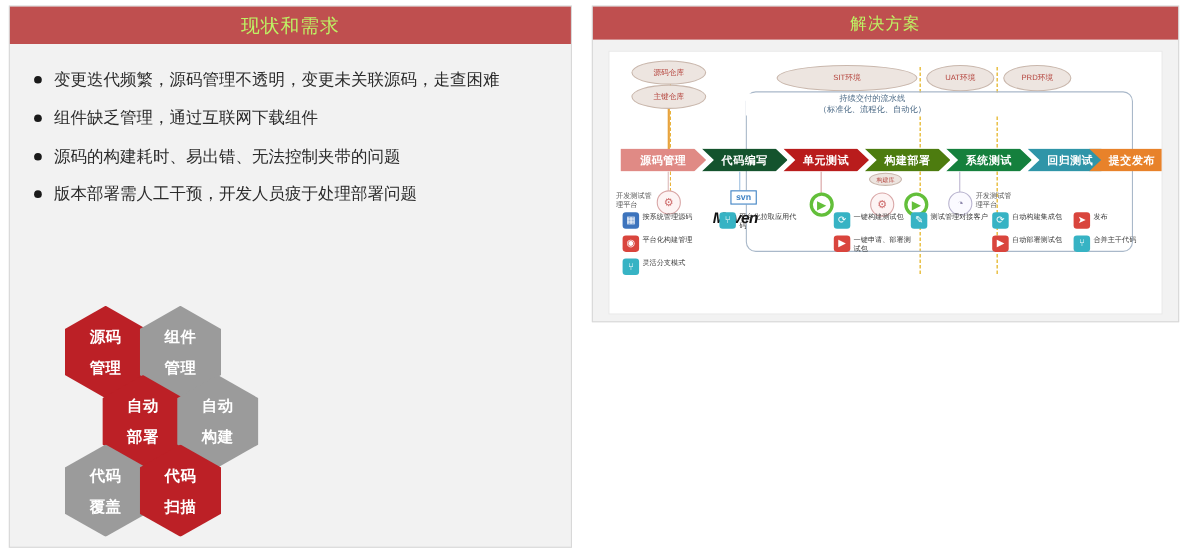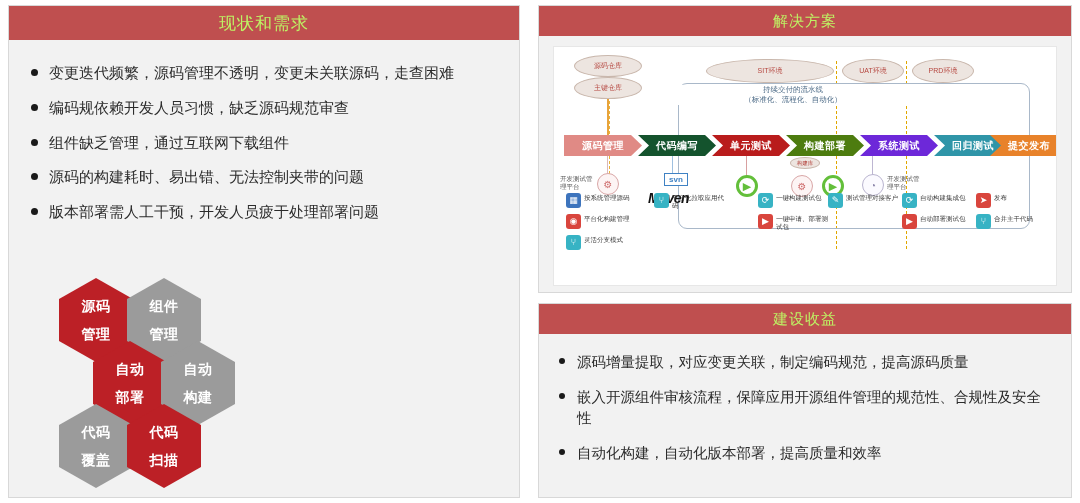--- a/index.html
+++ b/index.html
@@ -235,21 +235,20 @@
 <body>
 
 <div class="stage">
 
   <section class="panel" id="panel-status">
     <div class="panel-header">现状和需求</div>
     <div class="panel-body">
 
       <ul class="bullet-list">
         <li><span>变更迭代频繁，源码管理不透明，变更未关联源码，走查困难</span></li>
-        <li><span>编码规依赖开发人员习惯，缺乏源码规范审查</span></li>
         <li><span>组件缺乏管理，通过互联网下载组件</span></li>
         <li><span>源码的构建耗时、易出错、无法控制夹带的问题</span></li>
         <li><span>版本部署需人工干预，开发人员疲于处理部署问题</span></li>
       </ul>
 
       <div class="hex-wrap">
         <div class="hex red" style="left:30px;  top:0px;">
           <span>源码</span>
           <span>管理</span>
         </div>
@@ -301,21 +300,21 @@
         <div class="pipe-box"></div>
         <div class="pipe-box-title">
           <div>持续交付的流水线</div>
           <div>（标准化、流程化、自动化）</div>
         </div>
 
         <div class="chev first" style="left:10px;  top:88px; width:78px; background:#e08a85;">源码管理</div>
         <div class="chev" style="left:84px;  top:88px; width:78px; background:#14532d;">代码编写</div>
         <div class="chev" style="left:158px; top:88px; width:78px; background:#b91c1c;">单元测试</div>
         <div class="chev" style="left:232px; top:88px; width:78px; background:#4d7c0f;">构建部署</div>
-        <div class="chev" style="left:306px; top:88px; width:78px; background:#6d28d9;">系统测试</div>
+        <div class="chev" style="left:306px; top:88px; width:78px; background:#15803d;">系统测试</div>
         <div class="chev" style="left:380px; top:88px; width:78px; background:#2f95a8;">回归测试</div>
         <div class="chev" style="left:436px; top:88px; width:78px; background:#e8822a;">提交发布</div>
 
         <div class="connector" style="left:53px; top:109px; width:1px; height:18px; background:#dcb8b8;"></div>
         <div class="circ-icon" style="left:43px; top:126px;">⚙</div>
         <div class="mini-label" style="left:6px; top:128px;">开发测试管理平台</div>
 
         <div class="connector" style="left:118px; top:109px; width:1px; height:22px; background:#9fc0e0;"></div>
         <div class="svn-box" style="left:110px; top:126px;">svn</div>
         <div class="maven-txt" style="left:94px; top:143px;">Maven</div>
@@ -393,24 +392,14 @@
               <div class="legend-ico" style="background:#37b3c4;">⑂</div>
               <div class="legend-lbl">合并主干代码</div>
             </div>
           </div>
 
         </div>
       </div>
     </div>
   </section>
 
-  <section class="panel" id="panel-benefit">
-    <div class="panel-header">建设收益</div>
-    <div class="panel-body">
-      <ul class="bullet-list">
-        <li><span>源码增量提取，对应变更关联，制定编码规范，提高源码质量</span></li>
-        <li><span>嵌入开源组件审核流程，保障应用开源组件管理的规范性、合规性及安全性</span></li>
-        <li><span>自动化构建，自动化版本部署，提高质量和效率</span></li>
-      </ul>
-    </div>
-  </section>
 
 </div>
 
 </body></html>

